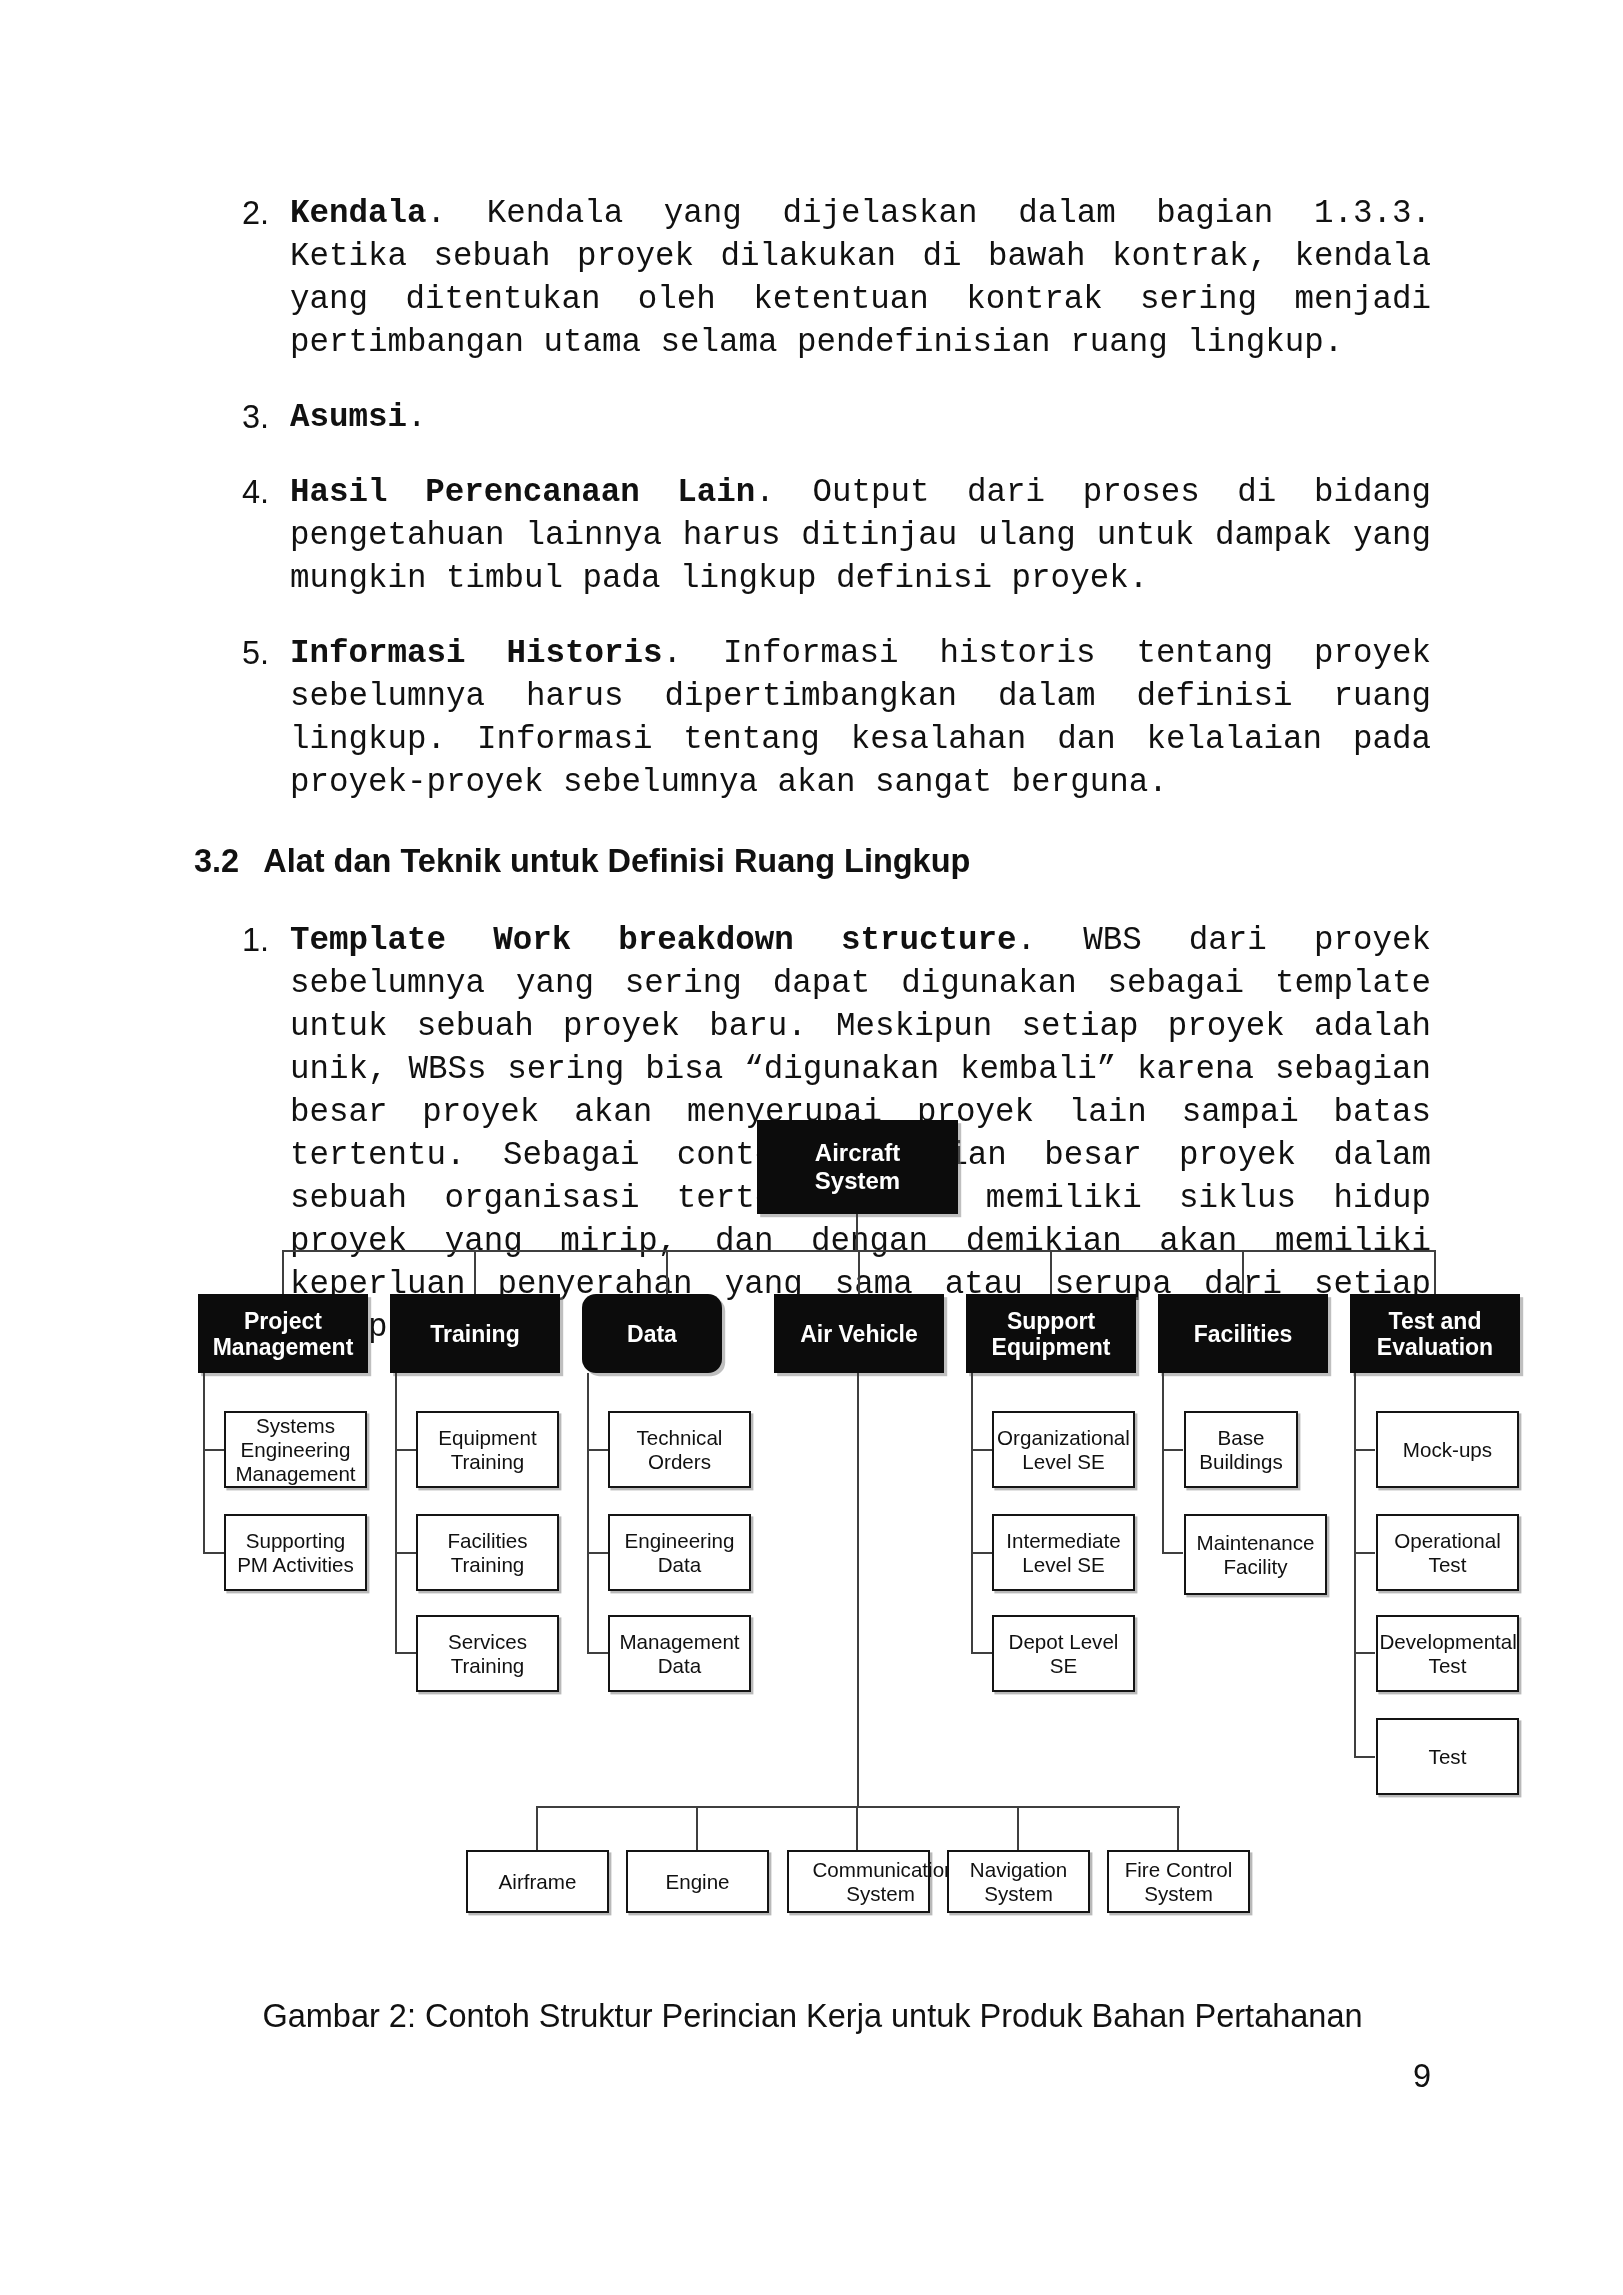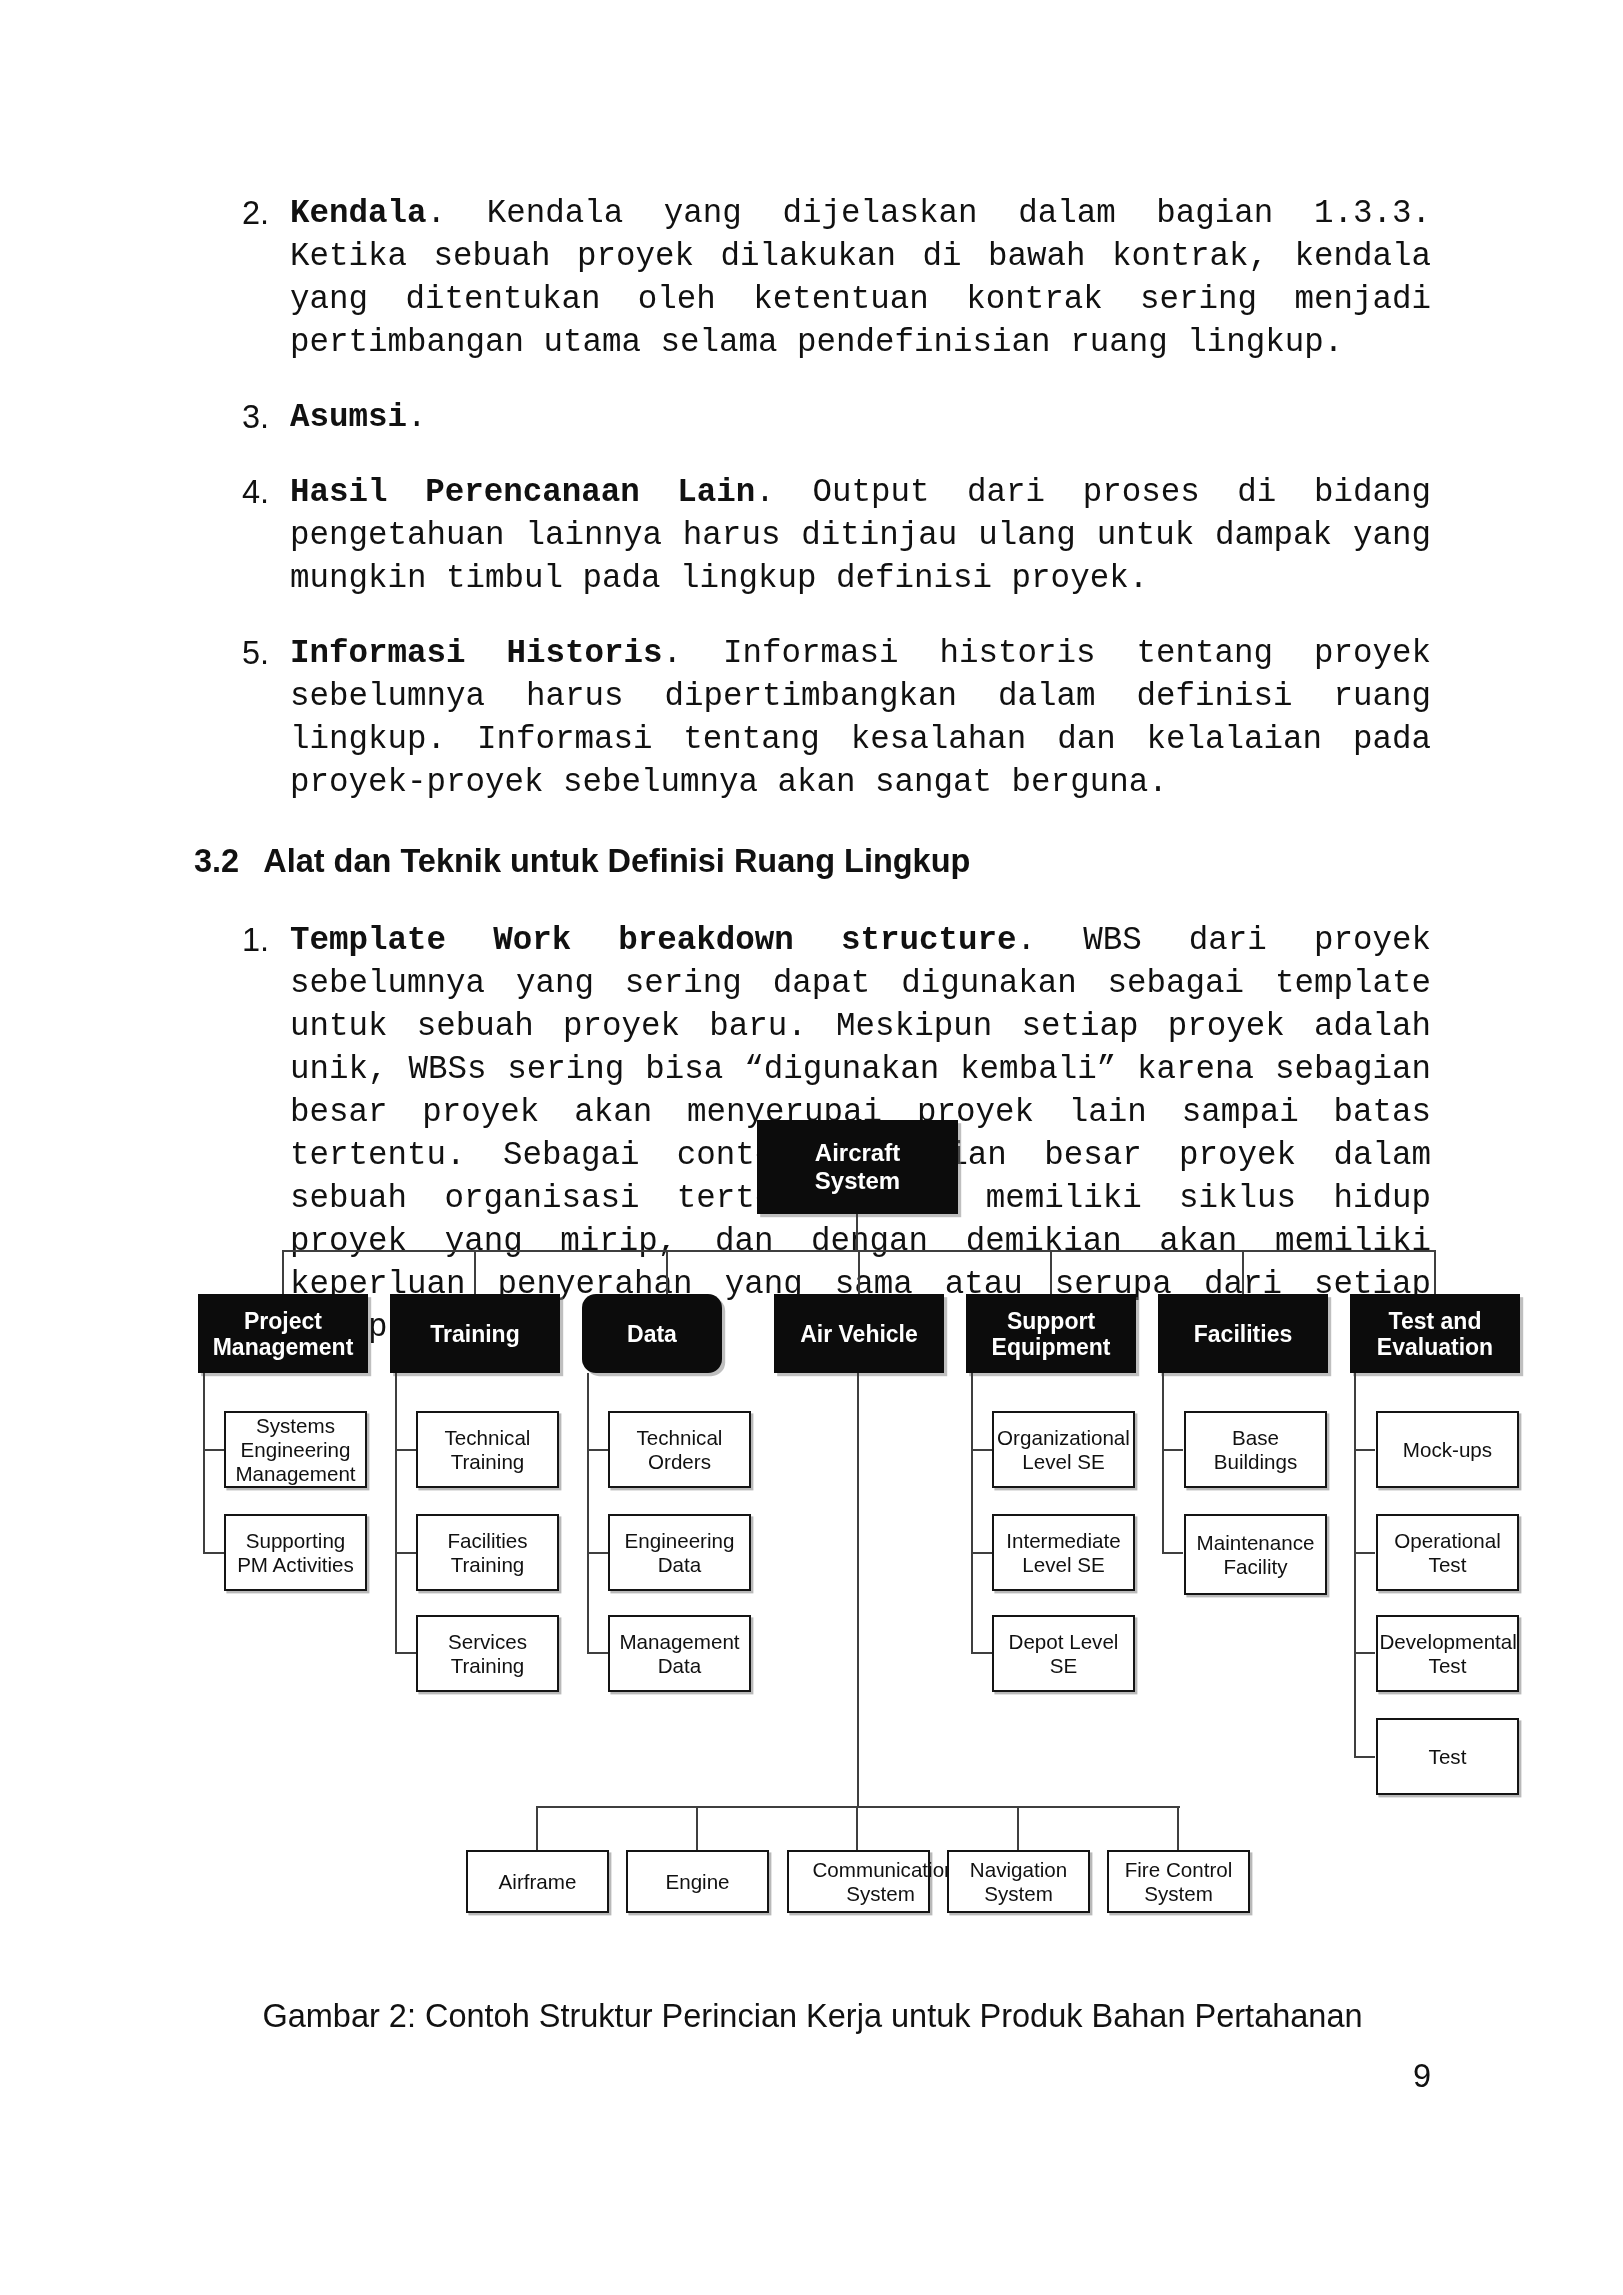--- a/index.html
+++ b/index.html
@@ -157,21 +157,21 @@
     <div class="hline" style="left:1354px;top:1756px;width:21.4px;"></div>
 
     <div class="nodewhite" style="left:224px;top:1411px;width:143px;height:77px;">
       <span>Systems Engineering Management</span>
       </div>
     <div class="nodewhite" style="left:224px;top:1514px;width:143px;height:77px;">
       <span>Supporting PM Activities</span>
       </div>
 
     <div class="nodewhite" style="left:416px;top:1411px;width:143px;height:77px;">
-      <span>Technical Training</span>
+      <span>Equipment Training</span>
       </div>
     <div class="nodewhite" style="left:416px;top:1514px;width:143px;height:77px;">
       <span>Facilities Training</span>
       </div>
     <div class="nodewhite" style="left:416px;top:1615px;width:143px;height:77px;">
       <span>Services Training</span>
       </div>
 
     <div class="nodewhite" style="left:608px;top:1411px;width:143px;height:77px;">
       <span>Technical Orders</span>
@@ -186,21 +186,21 @@
     <div class="nodewhite" style="left:992px;top:1411px;width:143px;height:77px;">
       <span>Organizational Level SE</span>
       </div>
     <div class="nodewhite" style="left:992px;top:1514px;width:143px;height:77px;">
       <span>Intermediate Level SE</span>
       </div>
     <div class="nodewhite" style="left:992px;top:1615px;width:143px;height:77px;">
       <span>Depot Level SE</span>
       </div>
 
-    <div class="nodewhite" style="left:1184px;top:1411px;width:143px;height:77px;">
+    <div class="nodewhite" style="left:1184px;top:1411px;width:114px;height:77px;">
       <span>Base Buildings</span>
       </div>
     <div class="nodewhite" style="left:1184px;top:1514px;width:143px;height:81px;">
       <span>Maintenance Facility</span>
       </div>
 
     <div class="nodewhite" style="left:1376px;top:1411px;width:143px;height:77px;">
       <span>Mock-ups</span>
       </div>
     <div class="nodewhite" style="left:1376px;top:1514px;width:143px;height:77px;">

